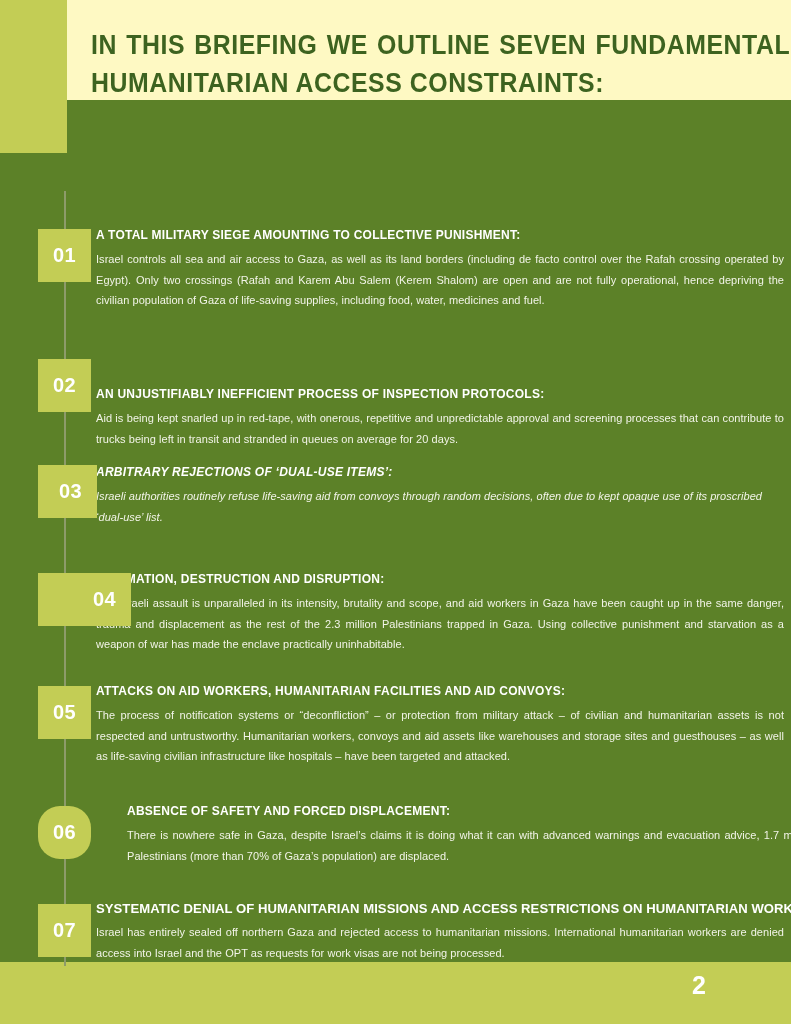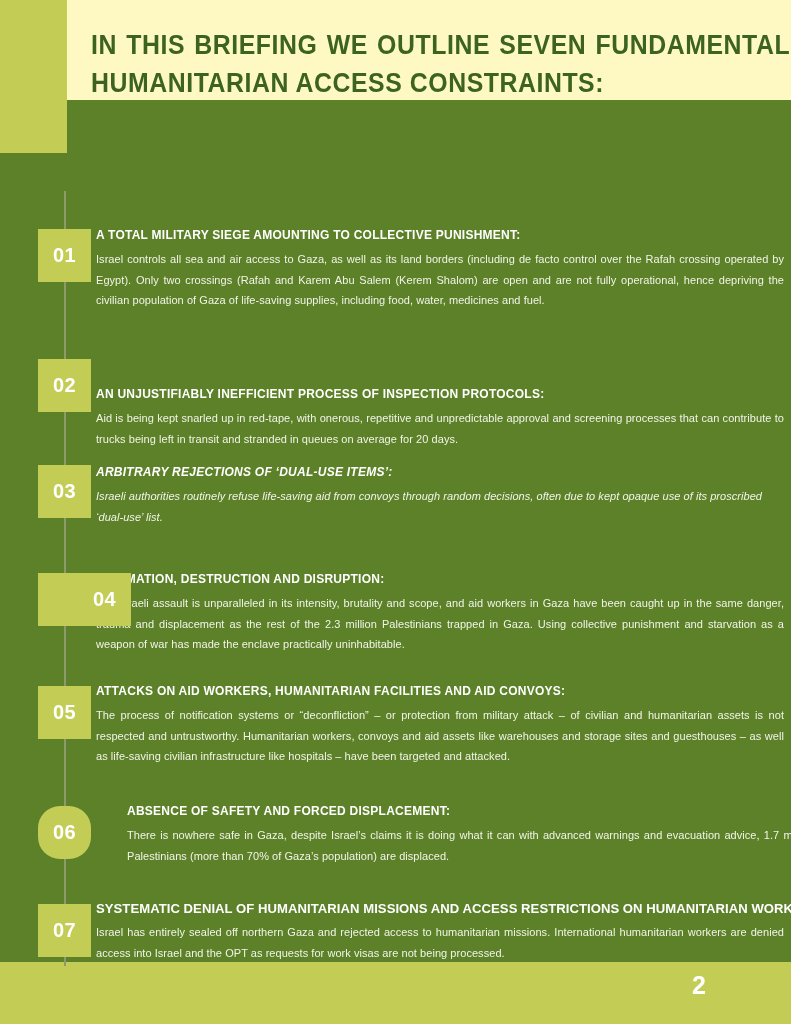--- a/index.html
+++ b/index.html
@@ -125,21 +125,21 @@
   
   .item-01 { top: 42px; }
   .item-01 .badge { top: 51px; }
   .item-01 .item-body { top: 49px; }
 
   .item-02 { top: 176px; }
   .item-02 .badge { top: 47px; }
   .item-02 .item-body { top: 45px; margin-top: 29px; }
 
   .item-03 { top: 286px; }
-  .item-03 .badge { top: 43px; }
+  .item-03 .badge { top: 43px; padding-left: 6px; }
   .item-03 .item-body { top: 42px; font-style: italic; }
 
   .item-04 { top: 397px; }
   .item-04 .badge { top: 40px; padding-left: 40px; }
   .item-04 .item-body { top: 38px; }
 
   .item-05 { top: 512px; }
   .item-05 .badge { top: 38px; }
   .item-05 .item-body { top: 35px; }
 

